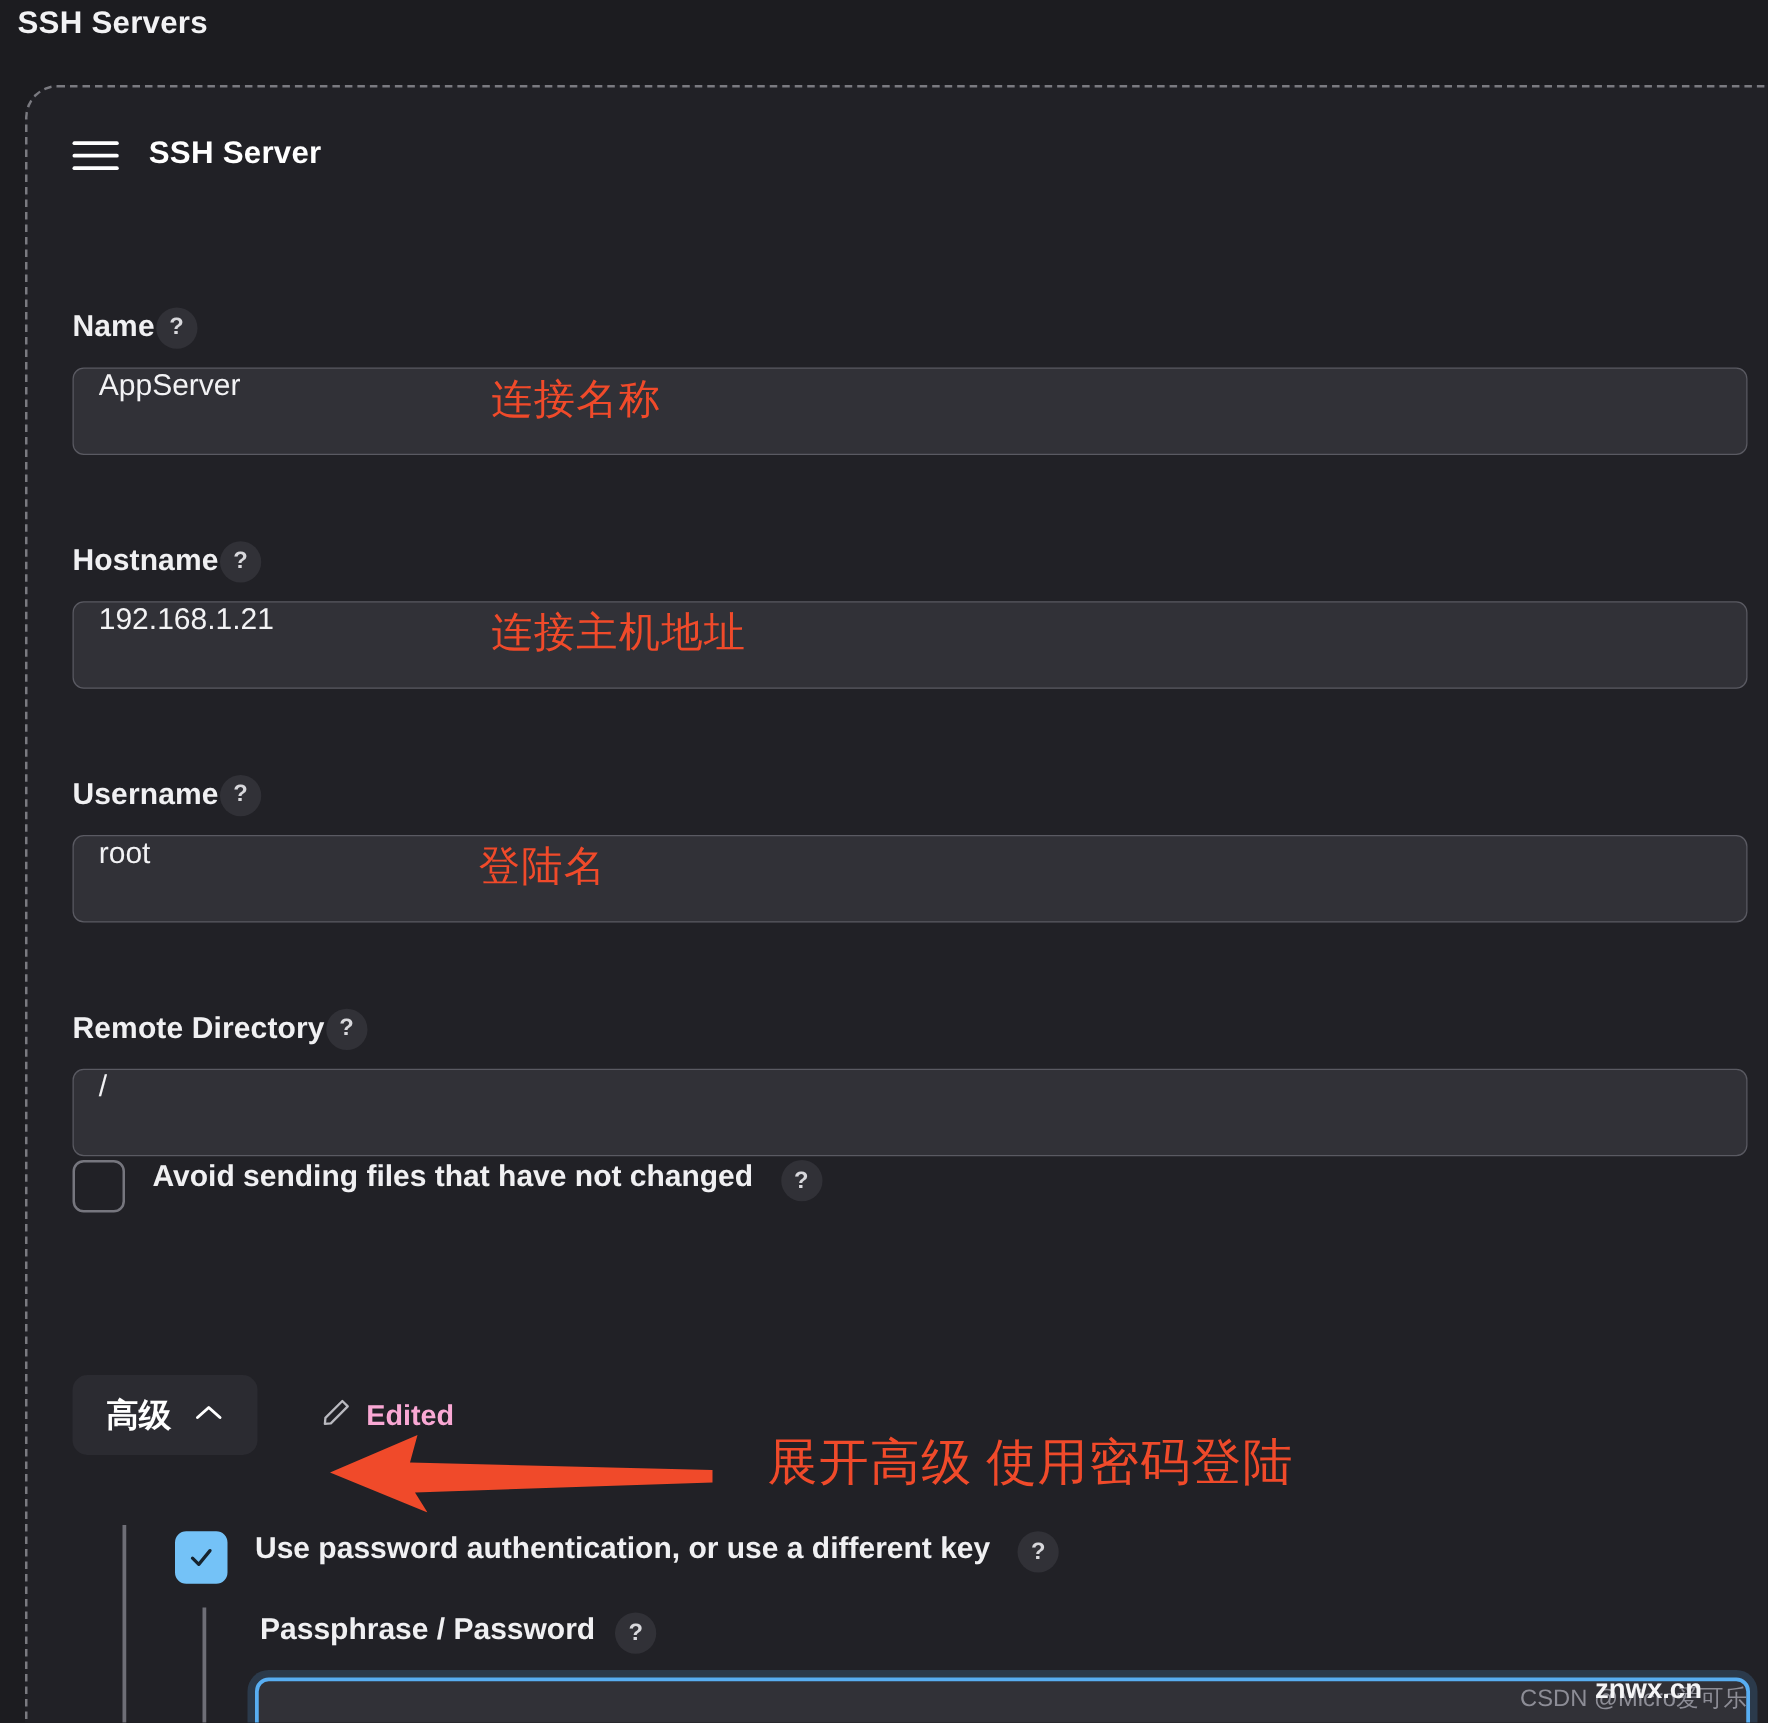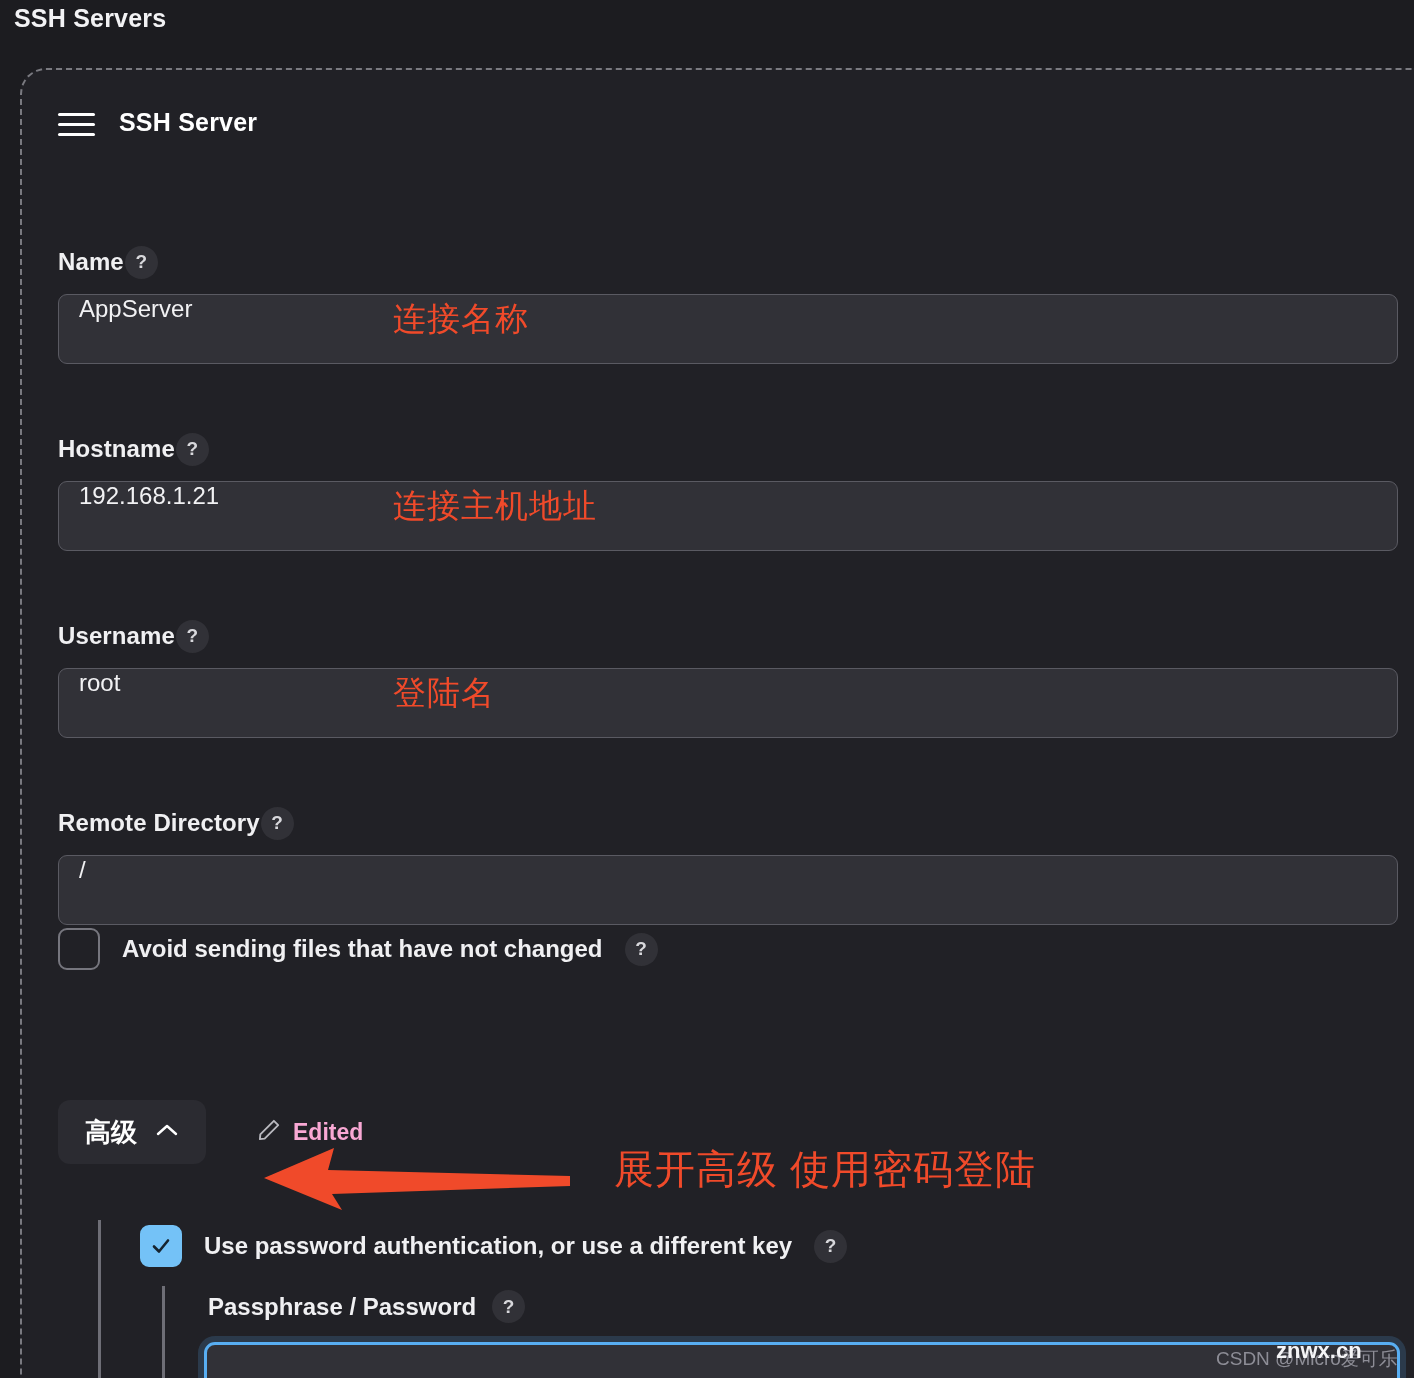--- a/index.html
+++ b/index.html
@@ -138,21 +138,20 @@
     font-weight: 500;
     white-space: nowrap;
     pointer-events: none;
     letter-spacing: 1px;
   }
 
   
   .check-row {
     position: absolute;
     display: flex;
-    align-items: center;
     gap: 22px;
   }
   .checkbox {
     width: 42px;
     height: 42px;
     border-radius: 9px;
     border: 2px solid #76767e;
     background: transparent;
     box-sizing: border-box;
     cursor: pointer;
@@ -220,20 +219,21 @@
 
   .annot-advanced {
     position: absolute;
     left: 592px;
     top: 1072px;
     color: #f04a2a;
     font-size: 40px;
     font-weight: 500;
     white-space: nowrap;
     letter-spacing: 1px;
+    font-family: Liberation Serif, serif;
   }
 
   
   .guide-line {
     position: absolute;
     width: 3px;
     background: #6e6e76;
   }
 
   
@@ -328,21 +328,21 @@
       </div>
     </div>
 
     <div class="field" style="top:548px;">
       <div class="field-label-row">
         <span class="field-label">Username</span>
         <span class="help-badge">?</span>
       </div>
       <div class="text-input">
         <span>root</span>
-        <span class="annot" style="left:334px; top:2px;font-family:Liberation Serif, serif;">登陆名</span>
+        <span class="annot" style="left:324px; top:2px;font-family:Liberation Serif, serif;">登陆名</span>
       </div>
     </div>
 
     <div class="field" style="top:735px;">
       <div class="field-label-row">
         <span class="field-label">Remote Directory</span>
         <span class="help-badge">?</span>
       </div>
       <div class="text-input">
         <span>/</span>

